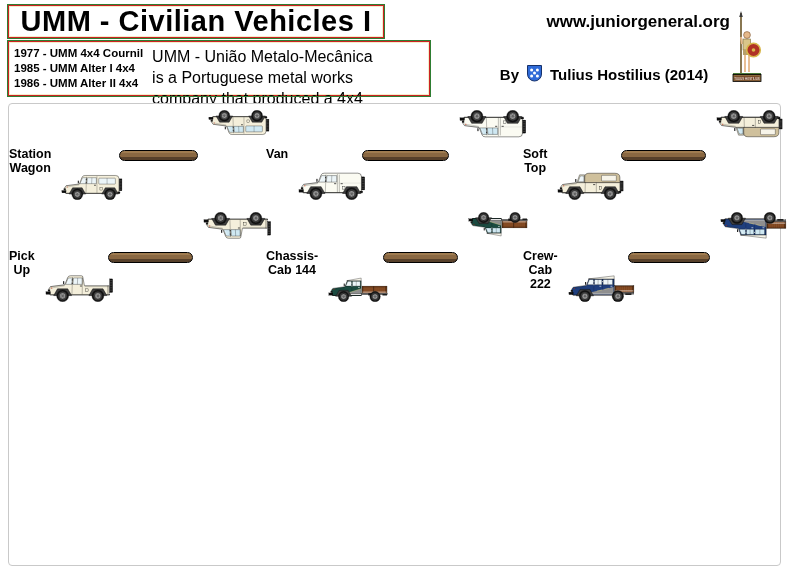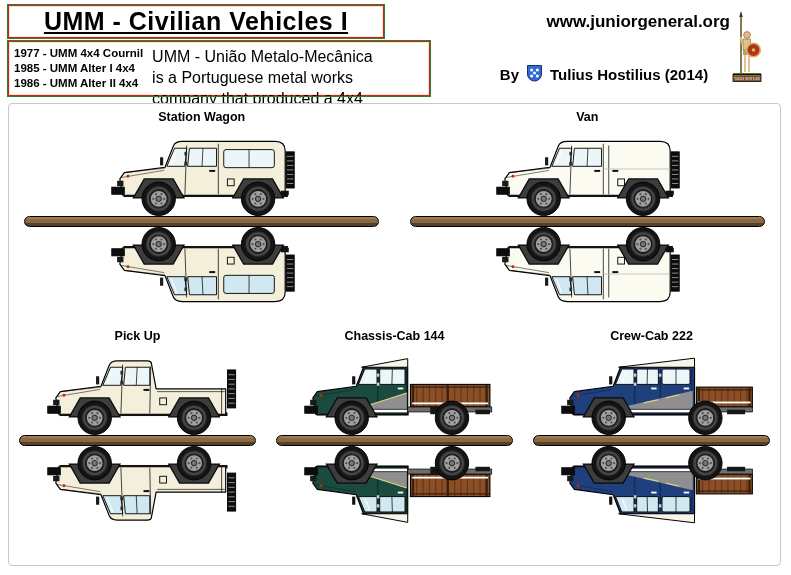--- a/index.html
+++ b/index.html
@@ -4,40 +4,40 @@
 <style>
   html,body{margin:0;padding:0;background:#fff;}
   .page{position:relative;width:791px;height:575px;background:#fff;overflow:hidden;
         font-family:"Liberation Sans",sans-serif;color:#000;}
 
   
   .title-box{position:absolute;left:8px;top:5px;width:374px;height:31px;
              border:1px solid var(--border_red,#c22);outline:1px solid var(--border_green,#2e7d32);
              box-shadow:inset 0 0 0 1px #f3ecc9;
              display:flex;align-items:center;justify-content:center;}
-  .title-box .t{font-size:25px;font-weight:bold;letter-spacing:.5px;text-decoration:underline;}
+  .title-box .t{font-size:29px;font-weight:bold;letter-spacing:.5px;}
   .info-box{position:absolute;left:8px;top:41px;width:422px;height:55px;
             border:1px solid var(--border_red,#c22);outline:1px solid var(--border_green,#2e7d32);
             box-shadow:inset 0 0 0 1px #f3ecc9;
             display:flex;gap:9px;padding:4px 5px;box-sizing:border-box;}
   .hist{font-weight:bold;font-size:11.5px;line-height:1.3;white-space:nowrap;}
   .desc{font-size:16px;line-height:1.32;width:232px;}
   .right-head{position:absolute;left:478px;top:12px;width:252px;text-align:center;}
   .site{font-size:17px;font-weight:bold;text-align:right;}
   .byline{margin-top:32px;font-size:15px;font-weight:bold;
           display:inline-flex;align-items:center;gap:6px;}
   .soldier{position:absolute;left:730px;top:10px;}
 
   
   .sheet{position:absolute;left:8px;top:103px;width:773px;height:463px;
          border:1px solid #c9c9c9;border-radius:4px;box-sizing:border-box;
          padding-top:6px;background:#fff;}
   .vrow{display:flex;}
   .vrow2{margin-top:12px;}
-  .vcol{flex:1 1 0;display:flex;flex-direction:column;align-items:center;min-width:0;}
+  .vcol{flex:1 1 0;display:flex;flex-direction:row;align-items:center;min-width:0;}
   .vlabel{height:16px;font-size:12.5px;font-weight:bold;text-align:center;}
   .veh{display:block;width:206px;height:90px;position:relative;left:10px;}
   .mirror{transform:scaleY(-1);--glass:var(--glass_mirror,#cfe8f2);}
   .rail{width:92%;height:11px;box-sizing:border-box;border:1.5px solid #000;border-radius:6px;
         background:linear-gradient(180deg,#a07c50 0px,#a07c50 2px,
                    var(--rail_brown,#8a6842) 2px,var(--rail_brown,#8a6842) 6px,
                    var(--rail_dark,#57402a) 6px,var(--rail_dark,#57402a) 11px);}
 </style>
 </head>
 <body>
@@ -319,20 +319,30 @@
       <div class="vcol">
         <div class="vlabel">Van</div>
         <svg class="veh" viewBox="0 0 228 98" preserveAspectRatio="xMidYMax meet">
             <use href="#veh-van"></use>
           </svg>
         <div class="rail"></div>
         <svg class="veh mirror" viewBox="0 0 228 98" preserveAspectRatio="xMidYMax meet">
             <use href="#veh-van"></use>
           </svg>
       </div>
+      <div class="vcol">
+        <div class="vlabel">Soft Top</div>
+        <svg class="veh" viewBox="0 0 228 98" preserveAspectRatio="xMidYMax meet">
+            <use href="#veh-soft"></use>
+          </svg>
+        <div class="rail"></div>
+        <svg class="veh mirror" viewBox="0 0 228 98" preserveAspectRatio="xMidYMax meet">
+            <use href="#veh-soft"></use>
+          </svg>
+      </div>
     </div>
 
     <div class="vrow vrow2">
       <div class="vcol">
         <div class="vlabel">Pick Up</div>
         <svg class="veh" viewBox="0 0 228 98" preserveAspectRatio="xMidYMax meet">
             <use href="#veh-pickup"></use>
           </svg>
         <div class="rail"></div>
         <svg class="veh mirror" viewBox="0 0 228 98" preserveAspectRatio="xMidYMax meet">

